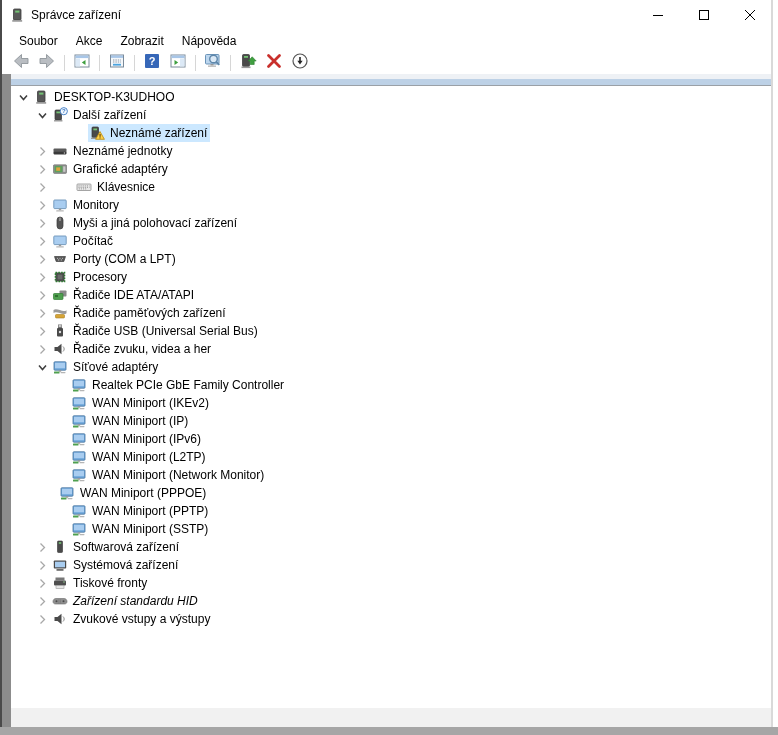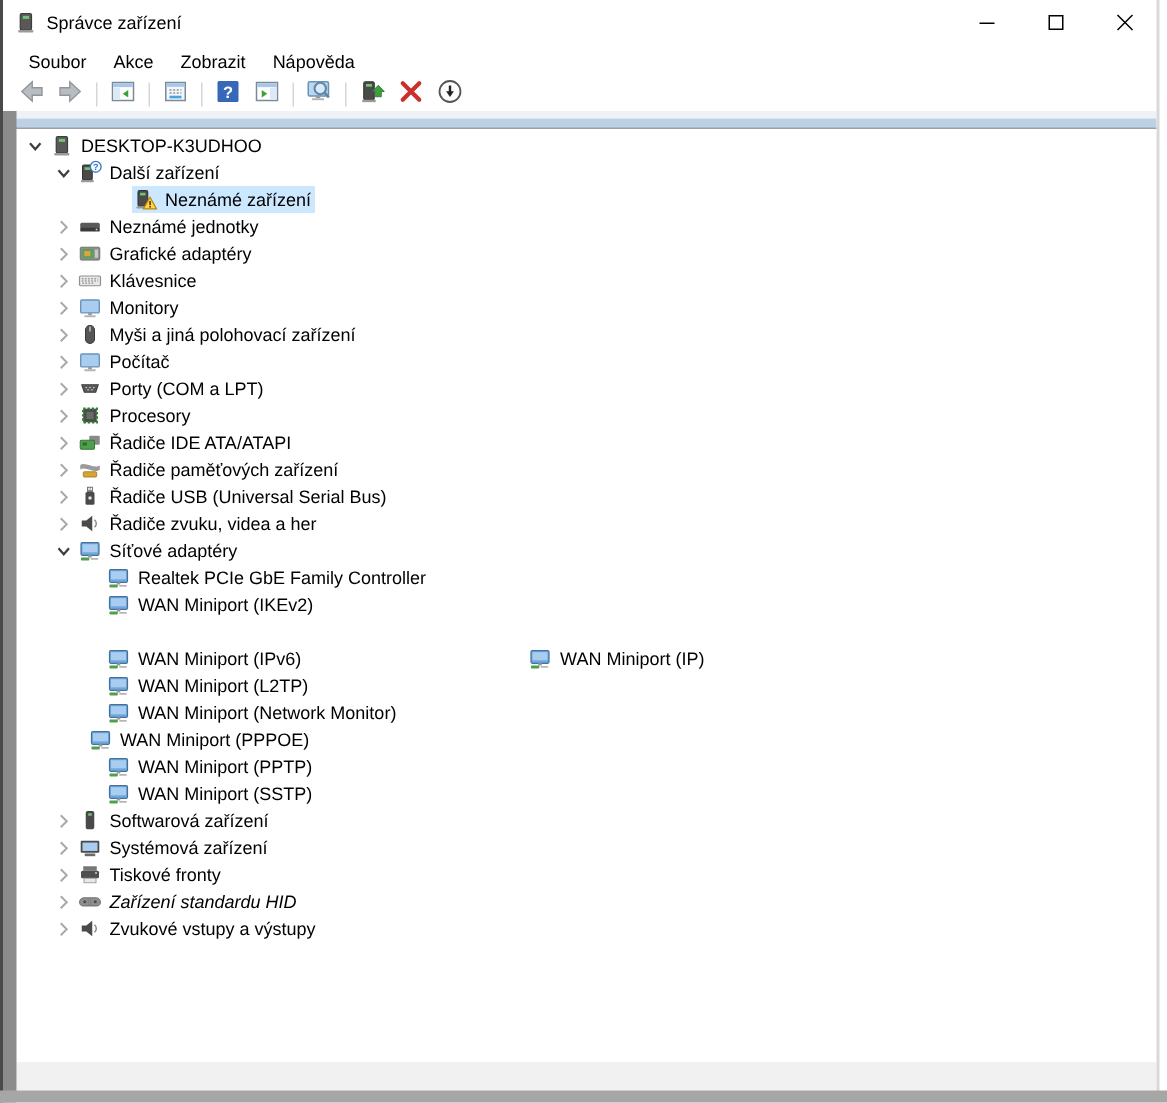--- a/index.html
+++ b/index.html
@@ -260,21 +260,21 @@
           <span class="row-body">
             <span class="tree-icon"><svg width="16" height="16" viewBox="0 0 16 16">
                 <rect x="1.5" y="3.8" width="13" height="8.6" rx="0.8" fill="#8f8f8f" stroke="#6a6a6a" stroke-width="0.6"></rect>
                 <rect x="2.6" y="4.9" width="7.8" height="6.4" fill="#5da05d"></rect>
                 <rect x="4.2" y="6.4" width="4" height="3.4" fill="#e0a43c"></rect>
                 <rect x="11.2" y="5.4" width="2.2" height="5.4" fill="#c9c9c9"></rect>
               </svg></span>
             <span class="tree-label">Grafické adaptéry</span>
           </span>
         </div>
-        <div class="tree-row" style="padding-left: 23px;">
+        <div class="tree-row" style="padding-left: 23px; gap: 24px;">
           <span class="expander">
             <svg width="11" height="11" viewBox="0 0 11 11">
               <path d="M3.5 1.5 L7.5 5.5 L3.5 9.5" fill="none" stroke="#a8a8a8" stroke-width="1.3"></path>
             </svg>
           </span>
           <span class="row-body">
             <span class="tree-icon"><svg width="16" height="16" viewBox="0 0 16 16">
                 <rect x="1" y="5" width="14" height="6.5" rx="0.8" fill="#e8e8e8" stroke="#8f8f8f" stroke-width="0.8"></rect>
                 <path d="M2.5 6.9 H13.5 M2.5 8.4 H13.5 M2.8 9.9 H11" stroke="#9a9a9a" stroke-width="1" stroke-dasharray="1.1 1"></path>
               </svg></span>
@@ -455,21 +455,21 @@
             <span class="tree-icon"><svg width="16" height="16" viewBox="0 0 16 16">
                 <rect x="2" y="2.8" width="12" height="8.4" rx="0.8" fill="#6fa8dc" stroke="#45729c" stroke-width="0.8"></rect>
                 <rect x="3" y="3.8" width="10" height="5.4" fill="#a9cdf0"></rect>
                 <rect x="6.8" y="11.2" width="2.4" height="1.5" fill="#9a9a9a"></rect>
                 <rect x="2" y="12.6" width="5.5" height="2" rx="0.5" fill="#4f9f4f"></rect>
                 <rect x="8.5" y="13" width="5" height="1.2" rx="0.4" fill="#b5b5b5"></rect>
               </svg></span>
             <span class="tree-label">WAN Miniport (IKEv2)</span>
           </span>
         </div>
-        <div class="tree-row" style="padding-left: 42px; flex-direction: column;">
+        <div class="tree-row" style="padding-left: 42px;">
           <span class="expander"></span>
           <span class="row-body">
             <span class="tree-icon"><svg width="16" height="16" viewBox="0 0 16 16">
                 <rect x="2" y="2.8" width="12" height="8.4" rx="0.8" fill="#6fa8dc" stroke="#45729c" stroke-width="0.8"></rect>
                 <rect x="3" y="3.8" width="10" height="5.4" fill="#a9cdf0"></rect>
                 <rect x="6.8" y="11.2" width="2.4" height="1.5" fill="#9a9a9a"></rect>
                 <rect x="2" y="12.6" width="5.5" height="2" rx="0.5" fill="#4f9f4f"></rect>
                 <rect x="8.5" y="13" width="5" height="1.2" rx="0.4" fill="#b5b5b5"></rect>
               </svg></span>
             <span class="tree-label">WAN Miniport (IP)</span>

